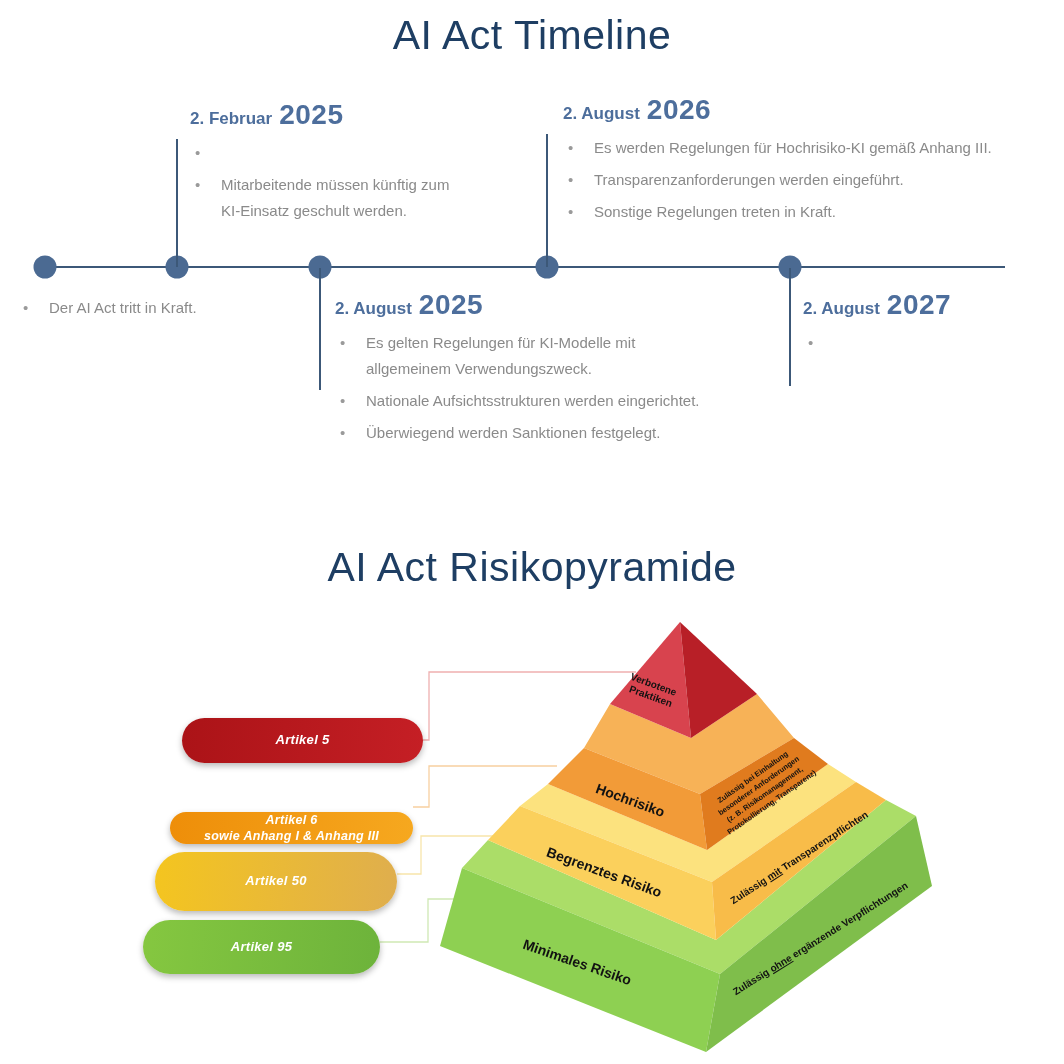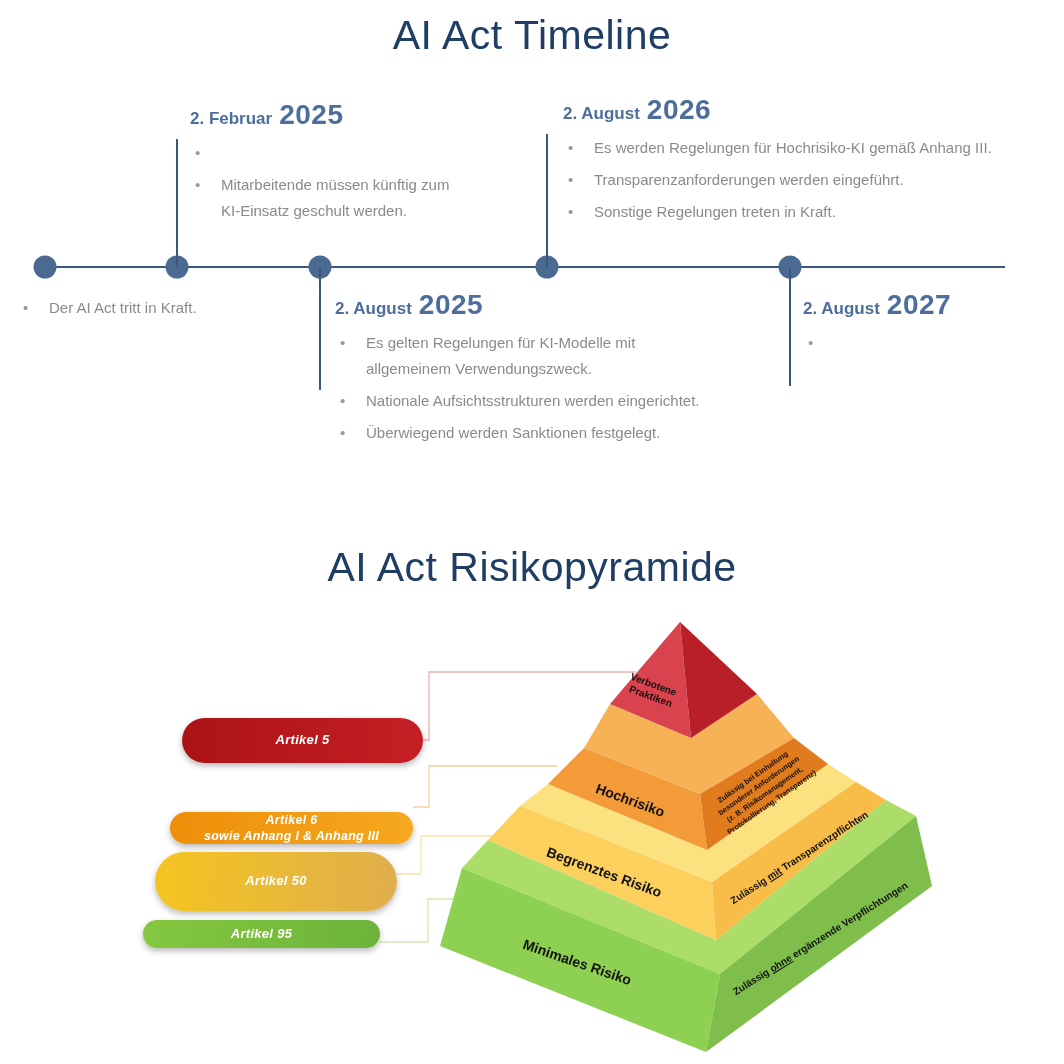--- a/index.html
+++ b/index.html
@@ -36,21 +36,21 @@
 
   
   #pyramid-svg{position:absolute;left:0;top:0;width:1064px;height:1064px;z-index:1;pointer-events:none;}
   #pyramid-svg text{font-family:"Liberation Sans",sans-serif;font-weight:700;fill:#121212;}
   .pill{position:absolute;z-index:2;border-radius:999px;display:flex;flex-direction:column;
         align-items:center;justify-content:center;color:#ffffff;font-weight:700;font-size:13px;
         text-align:center;line-height:1.3;box-shadow:0 3px 6px rgba(0,0,0,.28);letter-spacing:.3px;font-style:italic;}
   #pill-0{left:182px;top:718px;width:241px;height:45px;background:linear-gradient(95deg,#ab1317,#c51f25);}
   #pill-1{left:170px;top:784px;width:243px;height:32px;background:linear-gradient(95deg,#ee8e09,#f6a81f);font-size:12.5px;margin-top:28px;}
   #pill-2{left:155px;top:852px;width:242px;height:59px;background:linear-gradient(95deg,#f4c51f,#dfae4e);}
-  #pill-3{left:143px;top:920px;width:237px;height:28px;background:linear-gradient(95deg,#85c740,#6db33b);}
+  #pill-3{left:143px;top:920px;width:237px;height:54px;background:linear-gradient(95deg,#85c740,#6db33b);}
 </style>
 </head>
 <body>
 
 <div class="stage">
 
   <div class="big-title" id="title-timeline">AI Act Timeline</div>
 
   <div class="axis"></div>
   <span class="dot" style="left:45px"></span>

